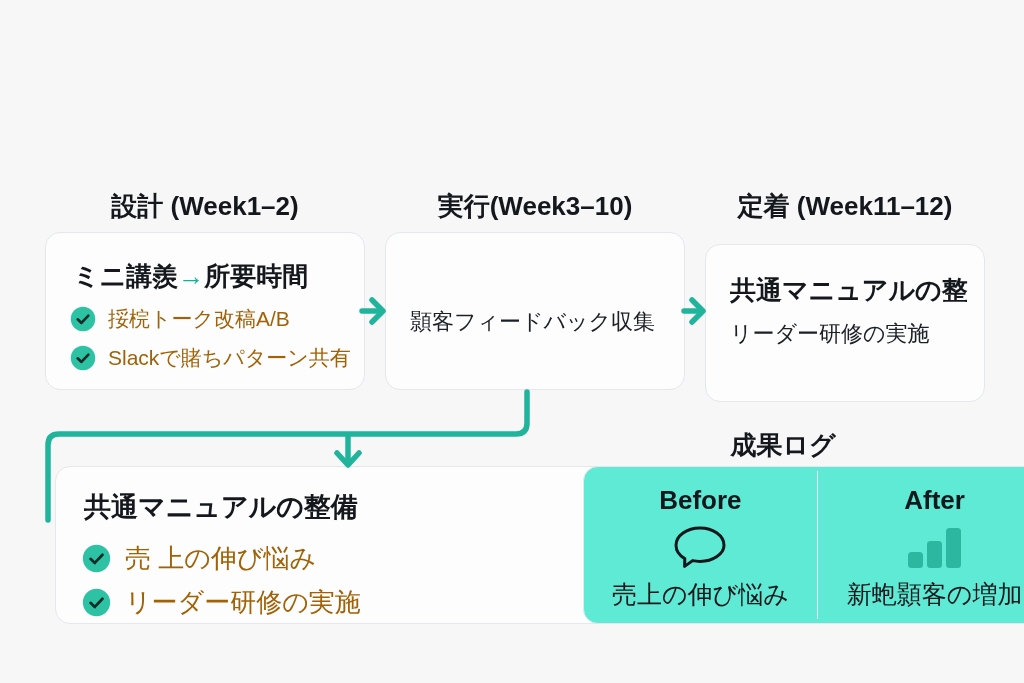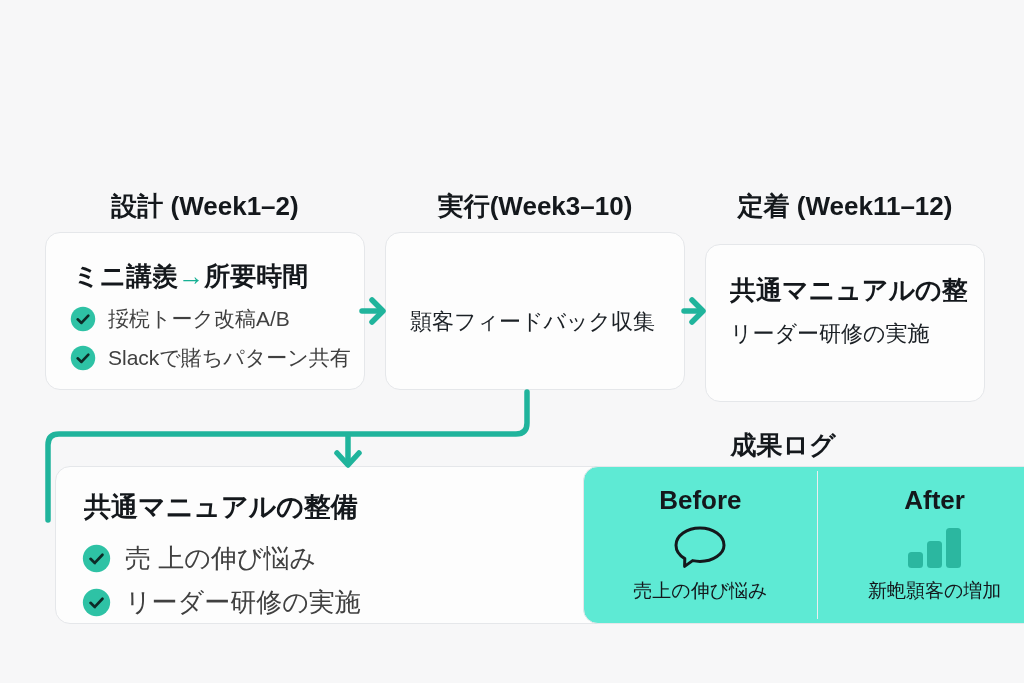--- a/index.html
+++ b/index.html
@@ -147,21 +147,21 @@
     height: 26px;
     flex: 0 0 26px;
     display: flex;
     align-items: center;
     justify-content: center;
   }
   .card.k4 .check-ico { width: 29px; height: 29px; flex-basis: 29px; }
   .check-label {
     margin-left: 12px;
     font-size: 21px;
-    color: #404040;
+    color: #a16207;
     white-space: nowrap;
   }
   .card.k4 .check-label { font-size: 26px; margin-left: 14px; }
 
   
   .connectors {
     position: absolute;
     left: 0; top: 0;
     width: 1024px;
     height: 683px;
@@ -212,21 +212,21 @@
   }
   .log-ico {
     height: 46px;
     margin-top: 8px;
     display: flex;
     align-items: center;
     justify-content: center;
   }
   .log-caption {
     margin-top: 8px;
-    font-size: 19px;
+    font-size: 25px;
     color: #14181c;
     white-space: nowrap;
   }
 </style>
 </head>
 <body>
 
 <div id="root">
 
 

